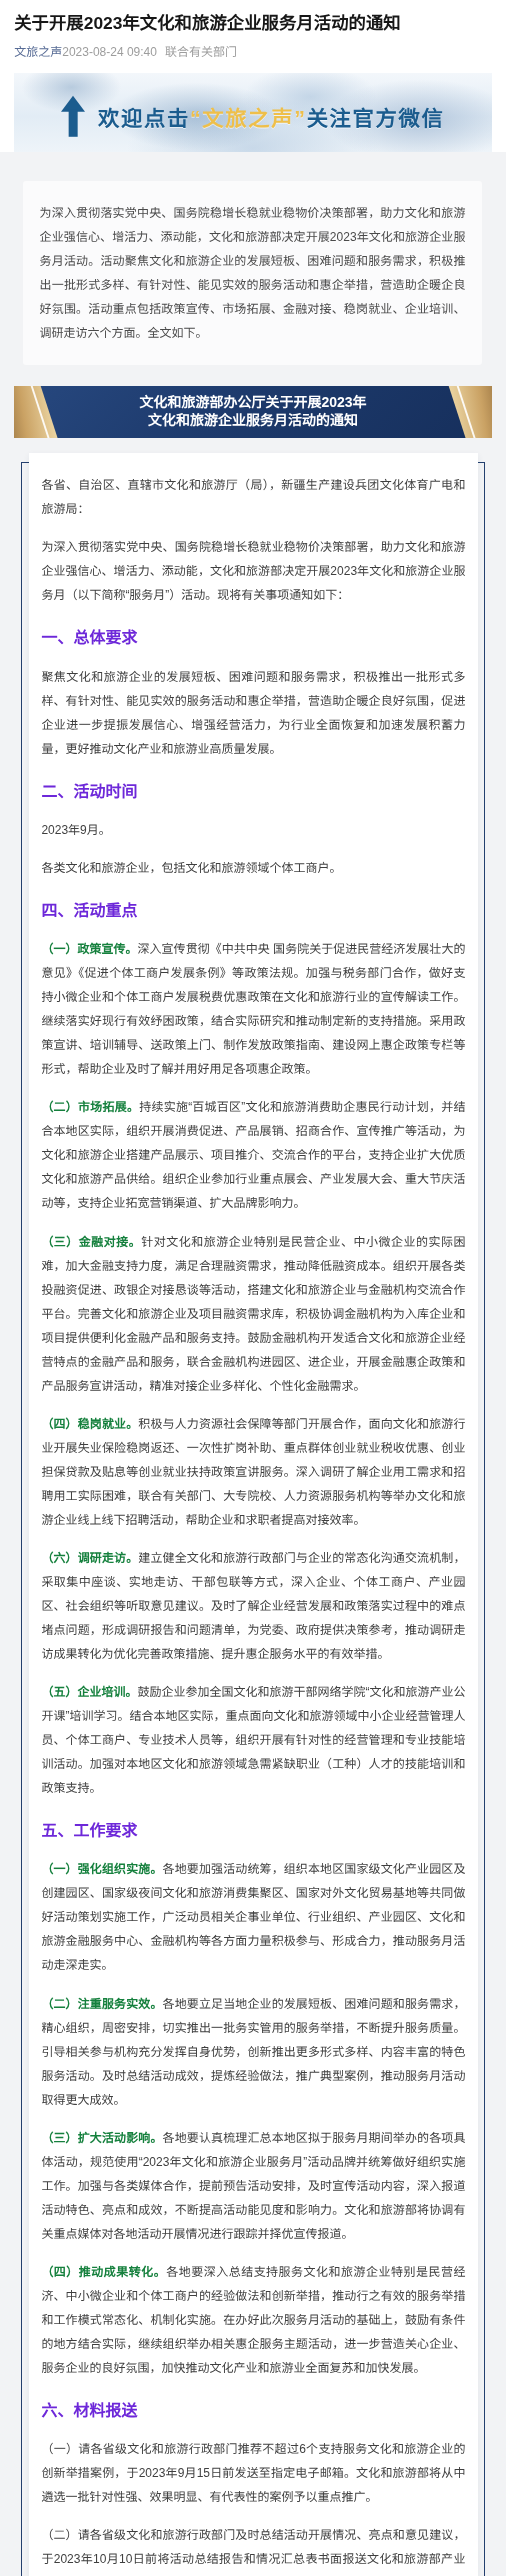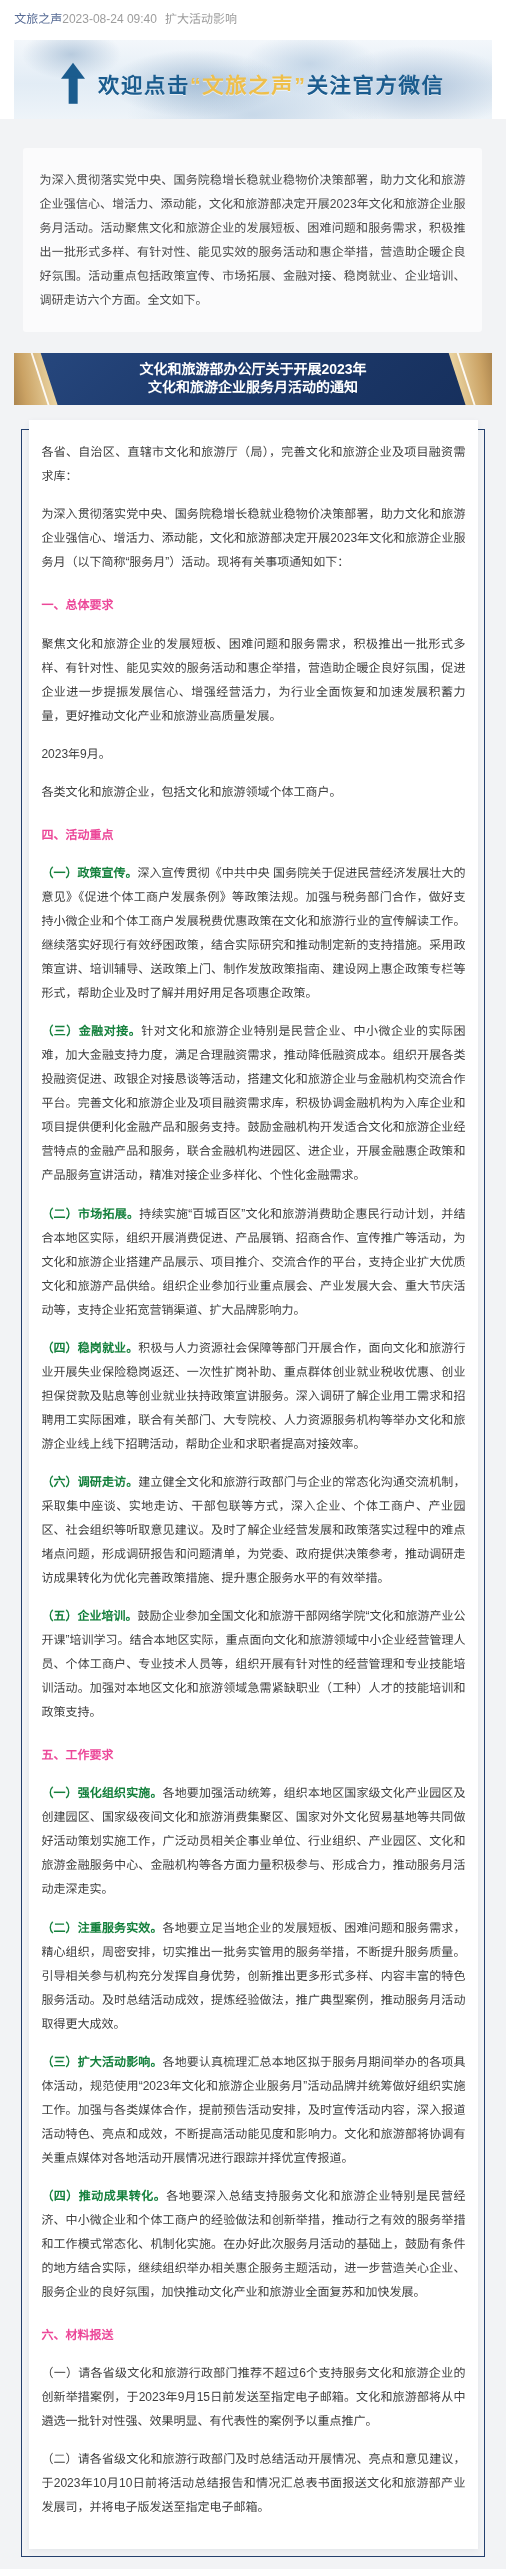--- a/index.html
+++ b/index.html
@@ -90,29 +90,30 @@
     margin:24px 20.6px 0 21.4px;border:1.6px solid #24406e;position:relative;
     padding:0 6.3px 6.3px;
   }
   .doc-card{
     background:#ffffff;margin-top:-10.3px;position:relative;
     box-shadow:0 2.4px 6.3px rgba(40,60,100,.08);
     padding:20.6px 12.7px 30px;
   }
   .doc-p{margin:14.2px 0 0;font-size:12px;line-height:24px;color:#3f3f3f;text-align:justify;}
   .doc-p:first-child{margin-top:0;}
-  .doc-h{margin:19px 0 0;font-size:12px;line-height:24px;color:#ec4899;font-weight:700;}
+  .doc-h{margin:19px 0 0;font-size:16px;line-height:24px;color:#6d28d9;font-weight:700;}
   .doc-p .lead{font-weight:700;color:#15803d;}
 </style>
 </head>
 <body>
 
 <div class="article-header">
+  <h1 class="article-title">关于开展2023年文化和旅游企业服务月活动的通知</h1>
   <div class="article-meta">
-    <span class="account">文旅之声</span><span class="dot">2023-08-24 09:40</span><span>扩大活动影响</span>
+    <span class="account">文旅之声</span><span class="dot">2023-08-24 09:40</span><span>联合有关部门</span>
   </div>
 </div>
 
 <div class="hero-banner">
   <div class="hero-inner">
     <span class="up-arrow">
       <span class="head"></span>
       <span class="stem"></span>
     </span>
     <span class="hero-slogan"><span>欢迎点击</span><span class="gold">“文旅之声”</span><span>关注官方微信</span></span>
@@ -132,30 +133,31 @@
     <span class="wedge wedge-right">
         <span class="slash"></span>
       </span>
     <div class="line">文化和旅游部办公厅关于开展2023年</div>
     <div class="line">文化和旅游企业服务月活动的通知</div>
   </div>
 
   <div class="doc-frame">
     <div class="doc-card">
       <div>
-          <p class="doc-p">各省、自治区、直辖市文化和旅游厅（局），完善文化和旅游企业及项目融资需求库：</p>
+          <p class="doc-p">各省、自治区、直辖市文化和旅游厅（局），新疆生产建设兵团文化体育广电和旅游局：</p>
           <p class="doc-p">为深入贯彻落实党中央、国务院稳增长稳就业稳物价决策部署，助力文化和旅游企业强信心、增活力、添动能，文化和旅游部决定开展2023年文化和旅游企业服务月（以下简称“服务月”）活动。现将有关事项通知如下：</p>
           <p class="doc-h">一、总体要求</p>
           <p class="doc-p">聚焦文化和旅游企业的发展短板、困难问题和服务需求，积极推出一批形式多样、有针对性、能见实效的服务活动和惠企举措，营造助企暖企良好氛围，促进企业进一步提振发展信心、增强经营活力，为行业全面恢复和加速发展积蓄力量，更好推动文化产业和旅游业高质量发展。</p>
+          <p class="doc-h">二、活动时间</p>
           <p class="doc-p">2023年9月。</p>
           <p class="doc-p">各类文化和旅游企业，包括文化和旅游领域个体工商户。</p>
           <p class="doc-h">四、活动重点</p>
           <p class="doc-p"><span class="lead">（一）政策宣传。</span>深入宣传贯彻《中共中央 国务院关于促进民营经济发展壮大的意见》《促进个体工商户发展条例》等政策法规。加强与税务部门合作，做好支持小微企业和个体工商户发展税费优惠政策在文化和旅游行业的宣传解读工作。继续落实好现行有效纾困政策，结合实际研究和推动制定新的支持措施。采用政策宣讲、培训辅导、送政策上门、制作发放政策指南、建设网上惠企政策专栏等形式，帮助企业及时了解并用好用足各项惠企政策。</p>
+          <p class="doc-p"><span class="lead">（二）市场拓展。</span>持续实施“百城百区”文化和旅游消费助企惠民行动计划，并结合本地区实际，组织开展消费促进、产品展销、招商合作、宣传推广等活动，为文化和旅游企业搭建产品展示、项目推介、交流合作的平台，支持企业扩大优质文化和旅游产品供给。组织企业参加行业重点展会、产业发展大会、重大节庆活动等，支持企业拓宽营销渠道、扩大品牌影响力。</p>
           <p class="doc-p"><span class="lead">（三）金融对接。</span>针对文化和旅游企业特别是民营企业、中小微企业的实际困难，加大金融支持力度，满足合理融资需求，推动降低融资成本。组织开展各类投融资促进、政银企对接恳谈等活动，搭建文化和旅游企业与金融机构交流合作平台。完善文化和旅游企业及项目融资需求库，积极协调金融机构为入库企业和项目提供便利化金融产品和服务支持。鼓励金融机构开发适合文化和旅游企业经营特点的金融产品和服务，联合金融机构进园区、进企业，开展金融惠企政策和产品服务宣讲活动，精准对接企业多样化、个性化金融需求。</p>
-          <p class="doc-p"><span class="lead">（二）市场拓展。</span>持续实施“百城百区”文化和旅游消费助企惠民行动计划，并结合本地区实际，组织开展消费促进、产品展销、招商合作、宣传推广等活动，为文化和旅游企业搭建产品展示、项目推介、交流合作的平台，支持企业扩大优质文化和旅游产品供给。组织企业参加行业重点展会、产业发展大会、重大节庆活动等，支持企业拓宽营销渠道、扩大品牌影响力。</p>
           <p class="doc-p"><span class="lead">（四）稳岗就业。</span>积极与人力资源社会保障等部门开展合作，面向文化和旅游行业开展失业保险稳岗返还、一次性扩岗补助、重点群体创业就业税收优惠、创业担保贷款及贴息等创业就业扶持政策宣讲服务。深入调研了解企业用工需求和招聘用工实际困难，联合有关部门、大专院校、人力资源服务机构等举办文化和旅游企业线上线下招聘活动，帮助企业和求职者提高对接效率。</p>
           <p class="doc-p"><span class="lead">（六）调研走访。</span>建立健全文化和旅游行政部门与企业的常态化沟通交流机制，采取集中座谈、实地走访、干部包联等方式，深入企业、个体工商户、产业园区、社会组织等听取意见建议。及时了解企业经营发展和政策落实过程中的难点堵点问题，形成调研报告和问题清单，为党委、政府提供决策参考，推动调研走访成果转化为优化完善政策措施、提升惠企服务水平的有效举措。</p>
           <p class="doc-p"><span class="lead">（五）企业培训。</span>鼓励企业参加全国文化和旅游干部网络学院“文化和旅游产业公开课”培训学习。结合本地区实际，重点面向文化和旅游领域中小企业经营管理人员、个体工商户、专业技术人员等，组织开展有针对性的经营管理和专业技能培训活动。加强对本地区文化和旅游领域急需紧缺职业（工种）人才的技能培训和政策支持。</p>
           <p class="doc-h">五、工作要求</p>
           <p class="doc-p"><span class="lead">（一）强化组织实施。</span>各地要加强活动统筹，组织本地区国家级文化产业园区及创建园区、国家级夜间文化和旅游消费集聚区、国家对外文化贸易基地等共同做好活动策划实施工作，广泛动员相关企事业单位、行业组织、产业园区、文化和旅游金融服务中心、金融机构等各方面力量积极参与、形成合力，推动服务月活动走深走实。</p>
           <p class="doc-p"><span class="lead">（二）注重服务实效。</span>各地要立足当地企业的发展短板、困难问题和服务需求，精心组织，周密安排，切实推出一批务实管用的服务举措，不断提升服务质量。引导相关参与机构充分发挥自身优势，创新推出更多形式多样、内容丰富的特色服务活动。及时总结活动成效，提炼经验做法，推广典型案例，推动服务月活动取得更大成效。</p>
           <p class="doc-p"><span class="lead">（三）扩大活动影响。</span>各地要认真梳理汇总本地区拟于服务月期间举办的各项具体活动，规范使用“2023年文化和旅游企业服务月”活动品牌并统筹做好组织实施工作。加强与各类媒体合作，提前预告活动安排，及时宣传活动内容，深入报道活动特色、亮点和成效，不断提高活动能见度和影响力。文化和旅游部将协调有关重点媒体对各地活动开展情况进行跟踪并择优宣传报道。</p>
           <p class="doc-p"><span class="lead">（四）推动成果转化。</span>各地要深入总结支持服务文化和旅游企业特别是民营经济、中小微企业和个体工商户的经验做法和创新举措，推动行之有效的服务举措和工作模式常态化、机制化实施。在办好此次服务月活动的基础上，鼓励有条件的地方结合实际，继续组织举办相关惠企服务主题活动，进一步营造关心企业、服务企业的良好氛围，加快推动文化产业和旅游业全面复苏和加快发展。</p>
           <p class="doc-h">六、材料报送</p>
           <p class="doc-p">（一）请各省级文化和旅游行政部门推荐不超过6个支持服务文化和旅游企业的创新举措案例，于2023年9月15日前发送至指定电子邮箱。文化和旅游部将从中遴选一批针对性强、效果明显、有代表性的案例予以重点推广。</p>

